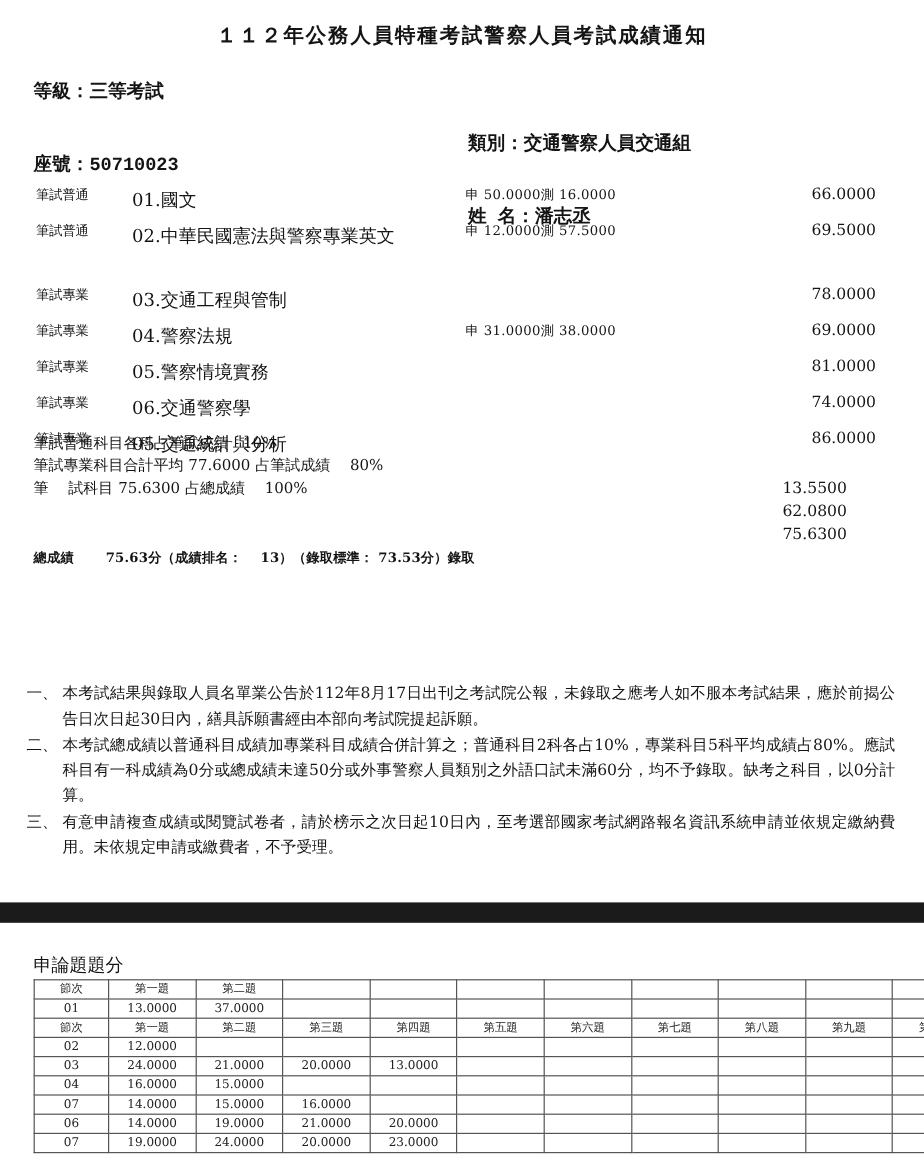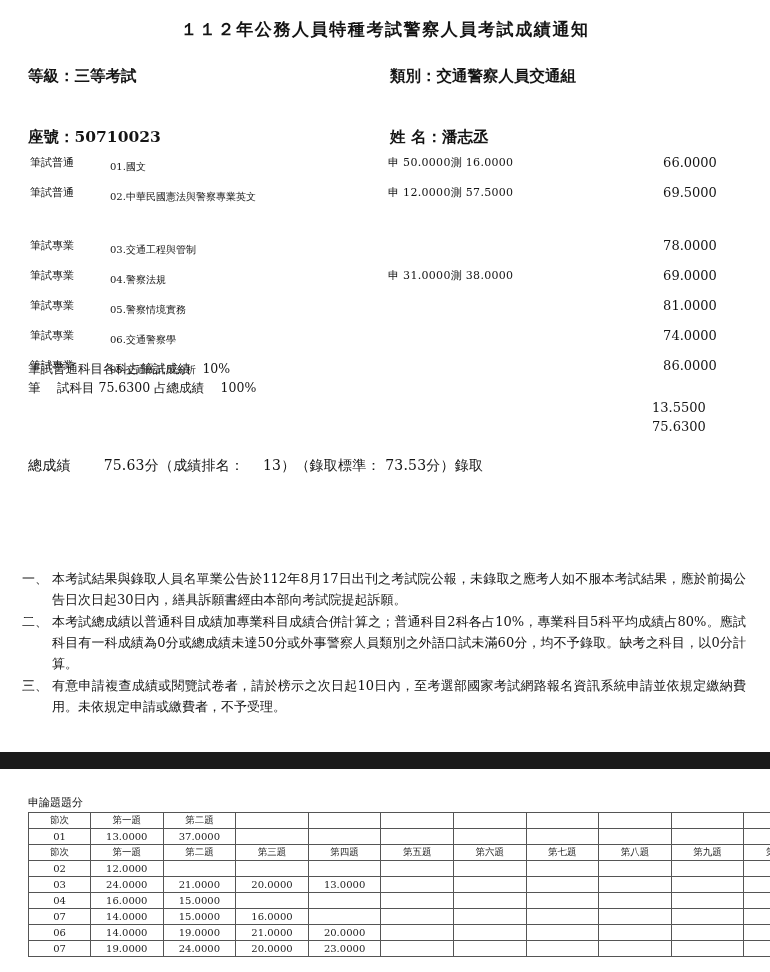--- a/index.html
+++ b/index.html
@@ -48,26 +48,27 @@
   .meta-row.grade-row { top: 66px; }
   .meta-row .cell-left {
     position: absolute;
     left: 28px;
     white-space: nowrap;
   }
   .meta-row .cell-right {
     position: absolute;
     left: 390px;
     white-space: nowrap;
+    margin-top: 43px;
   }
 
   
   .meta-row.seat-row { top: 127px; }
   .seat-row .cell-left,
-  .seat-row .cell-right { font-size: 15.5px; }
+  .seat-row .cell-right { font-size: 15.5px; font-family: Liberation Mono, monospace; }
 
   
   .subjects {
     position: absolute;
     top: 153px;
     left: 0;
     width: 770px;
   }
   .subj-row {
     position: relative;
@@ -84,39 +85,39 @@
     top: 2px;
     width: 70px;
     font-size: 11px;
     white-space: nowrap;
   }
   .subj-name {
     position: absolute;
     left: 110px;
     top: 2px;
     width: 255px;
-    font-size: 10px;
+    font-size: 15px;
     line-height: 24px;
     word-break: break-all;
   }
   .subj-detail {
     position: absolute;
     left: 388px;
     top: 2px;
     width: 230px;
     font-size: 11px;
     white-space: nowrap;
     letter-spacing: 0.3px;
   }
   .subj-score {
     position: absolute;
     left: 650px;
     top: 2px;
     width: 80px;
-    text-align: center;
+    text-align: right;
     font-size: 13px;
     white-space: nowrap;
   }
 
   
   .summary {
     position: absolute;
     top: 361px;
     left: 0;
     width: 633px;
@@ -141,22 +142,22 @@
     font-size: 13px;
     white-space: nowrap;
     margin-top: 39px;
   }
 
   
   .total-line {
     position: absolute;
     top: 457px;
     left: 28px;
-    font-size: 14px;
-    font-weight: normal;
+    font-size: 11px;
+    font-weight: bold;
     white-space: pre;
     color: #141414;
     letter-spacing: 0.2px;
   }
 
   
   .notes {
     position: absolute;
     top: 568px;
     left: 22px;
@@ -194,21 +195,21 @@
   }
 
   
   .essay-section {
     position: absolute;
     top: 795px;
     left: 28px;
     width: 716px;
   }
   .essay-caption {
-    font-size: 11px;
+    font-size: 15px;
     color: #141414;
     margin-bottom: 2px;
     white-space: nowrap;
   }
   table.essay-table {
     border-collapse: collapse;
     width: 716px;
     table-layout: fixed;
   }
   table.essay-table td {
@@ -289,20 +290,24 @@
       <span class="subj-name">05.交通統計與分析</span>
       <span class="subj-detail"></span>
       <span class="subj-score">86.0000</span>
     </div>
   </div>
 
   <div class="summary">
     <div class="sum-row">
       <span class="sum-text">筆試普通科目各科占筆試成績   10%</span>
       <span class="sum-score">13.5500</span>
+    </div>
+    <div class="sum-row">
+      <span class="sum-text">筆試專業科目合計平均 77.6000 占筆試成績　 80%</span>
+      <span class="sum-score">62.0800</span>
     </div>
     <div class="sum-row">
       <span class="sum-text">筆　 試科目 75.6300 占總成績　 100%</span>
       <span class="sum-score">75.6300</span>
     </div>
   </div>
 
   <div class="total-line">總成績　　 75.63分（成績排名：　 13）（錄取標準： 73.53分）錄取</div>
 
   <div class="notes">

